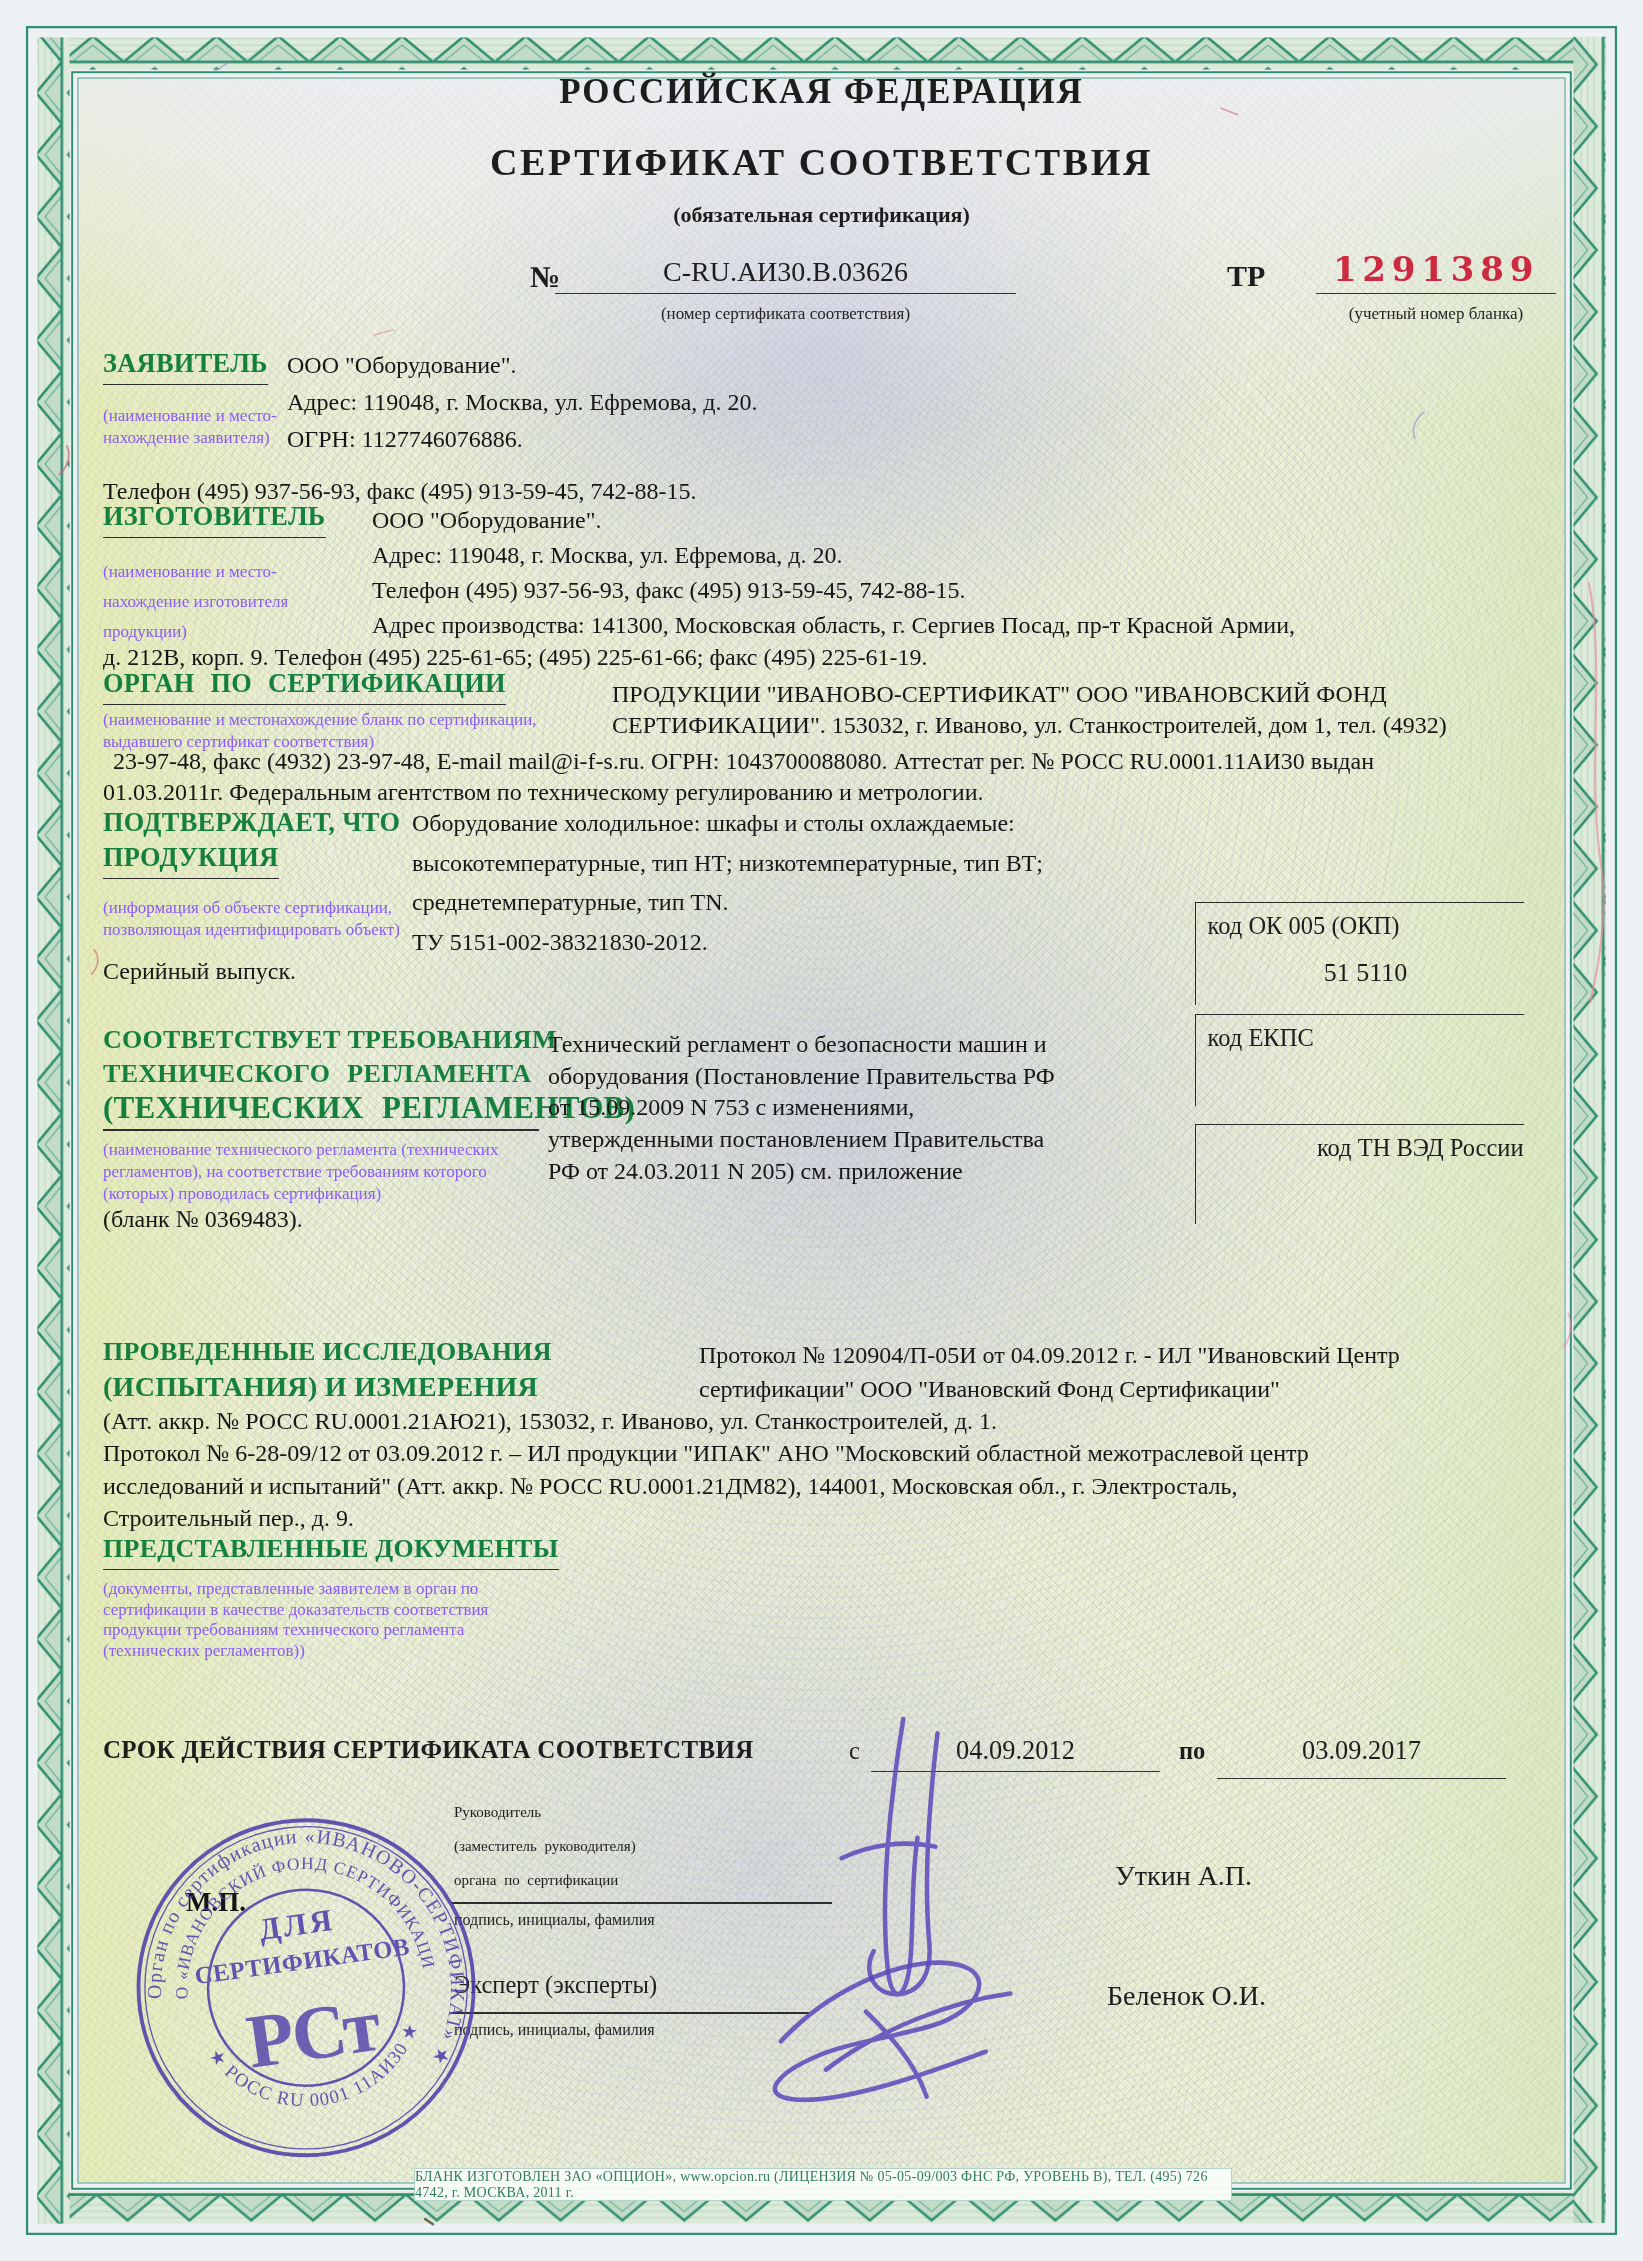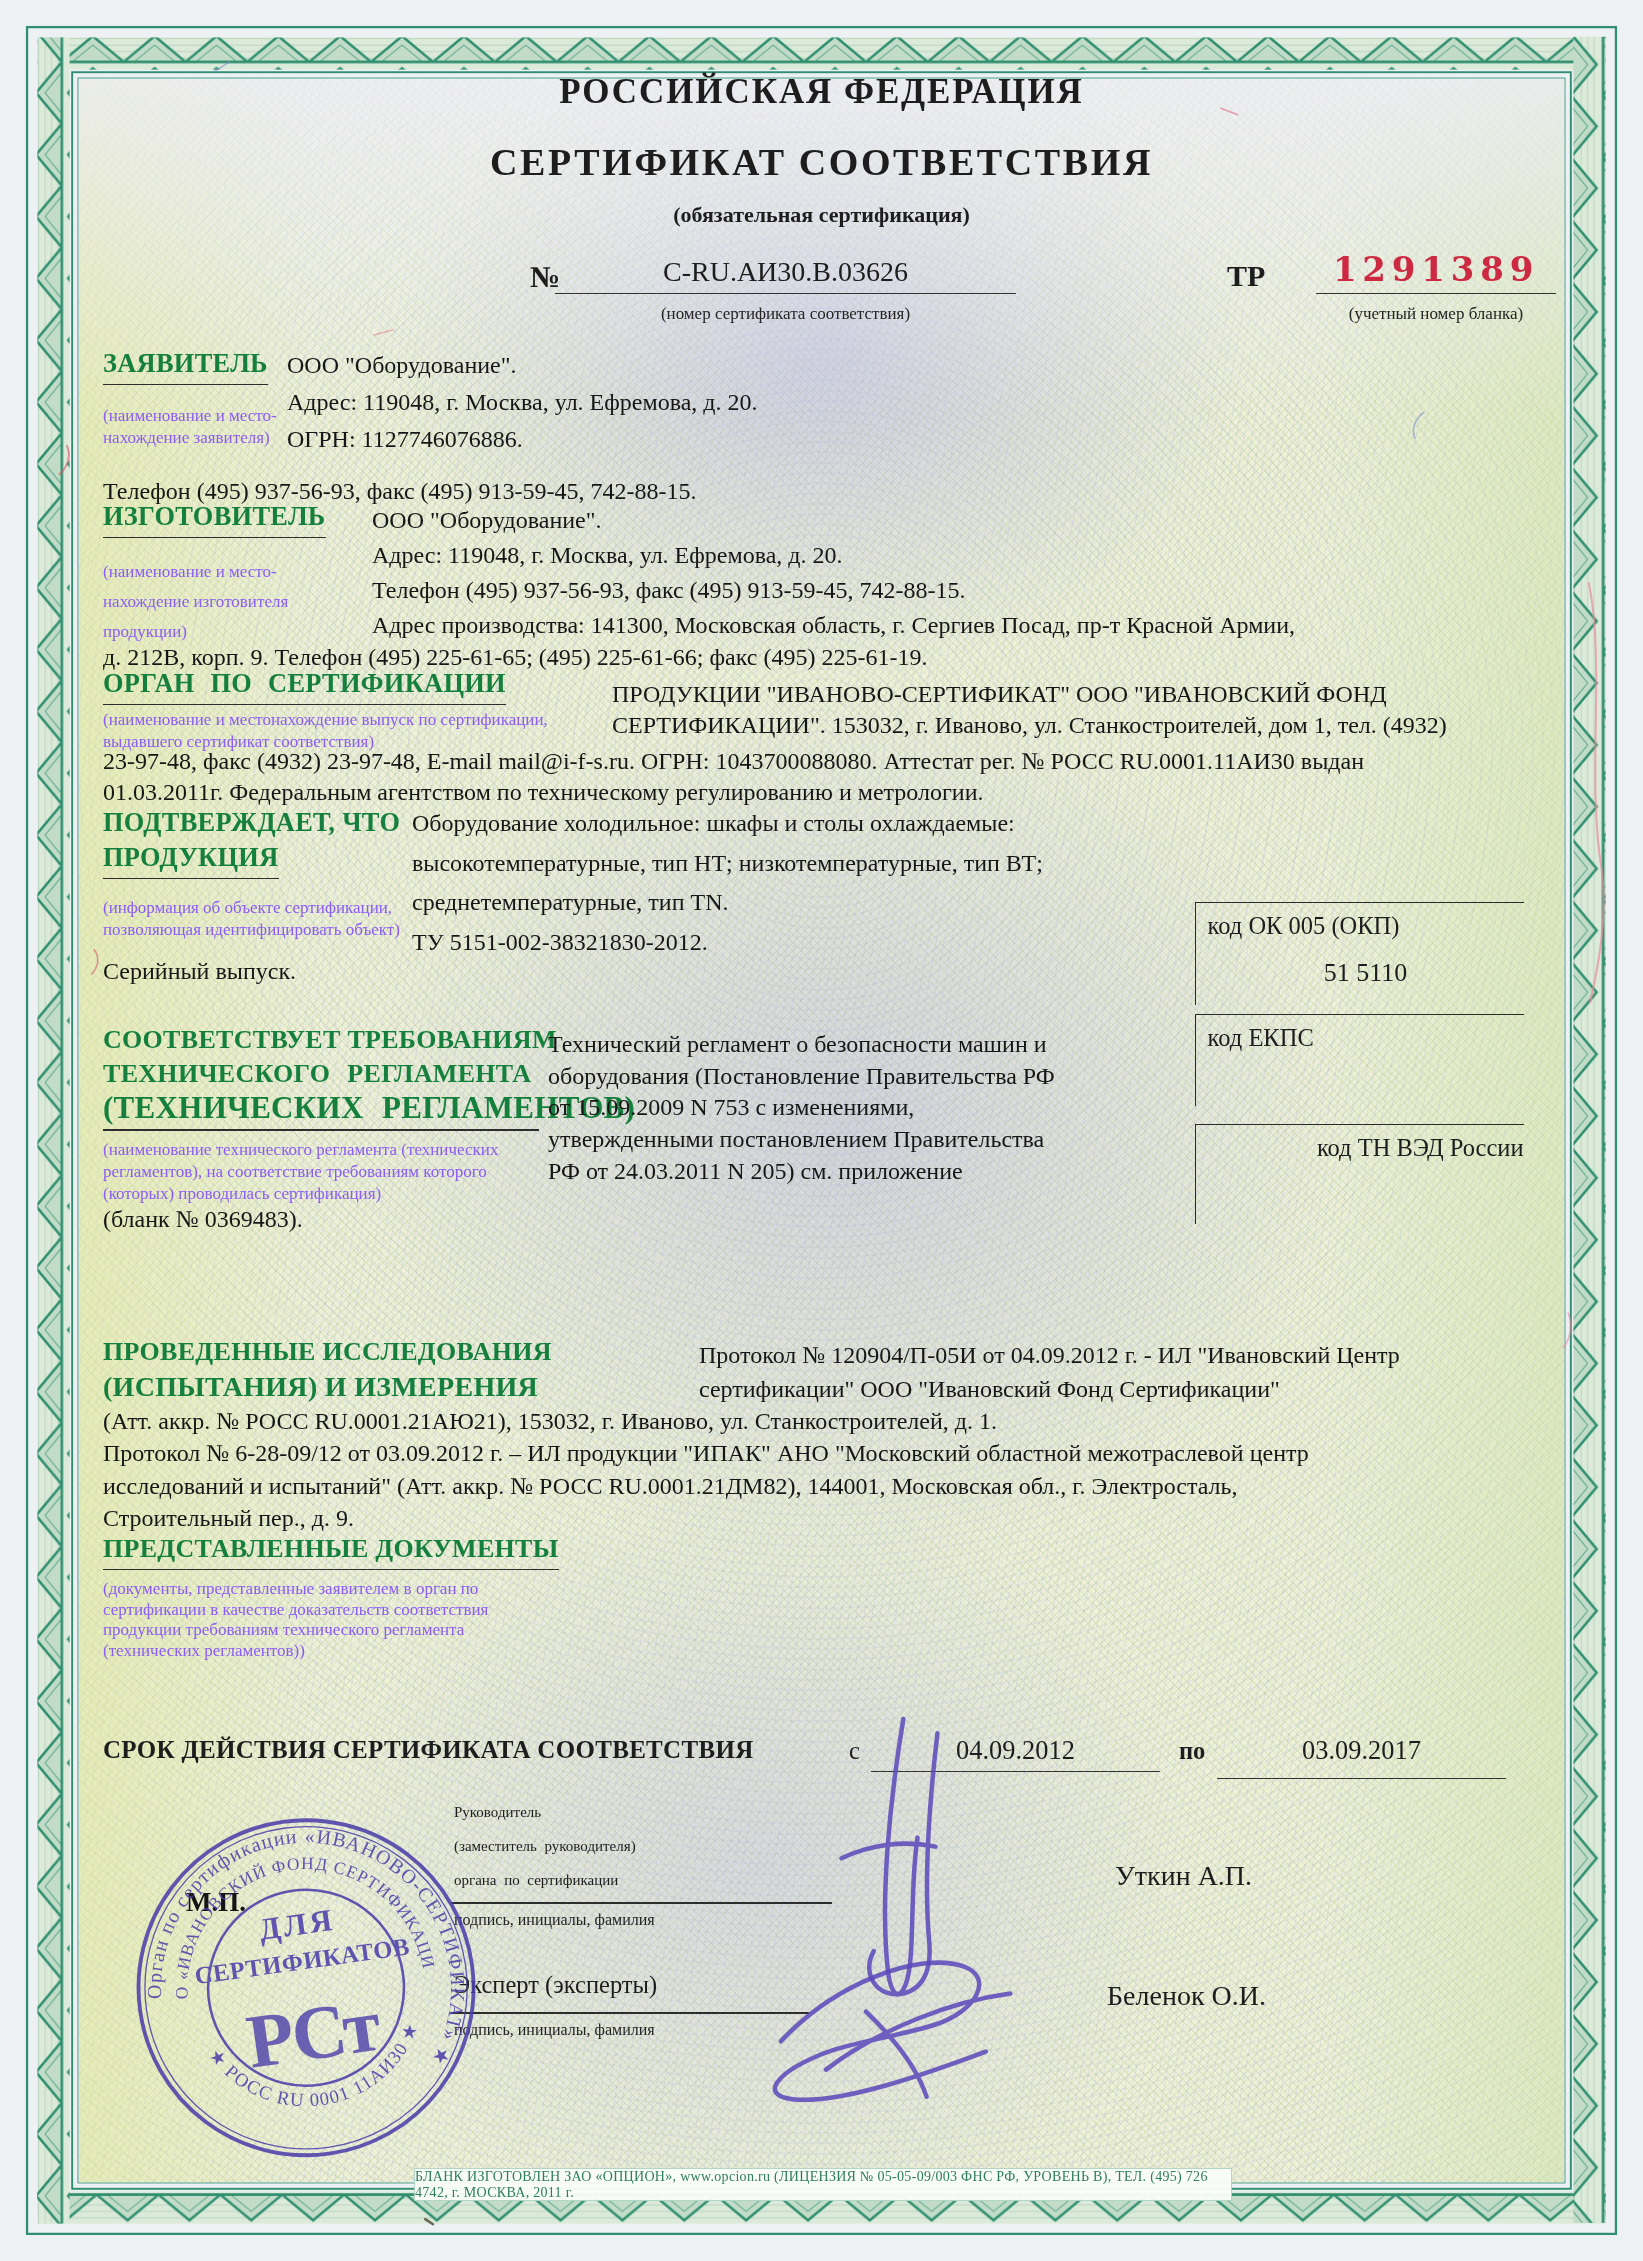--- a/index.html
+++ b/index.html
@@ -109,27 +109,27 @@
     <div class="a cap" style="left:103px;top:557px;width:219px;line-height:1.75;">(наименование и место-нахождение изготовителя продукции)</div>
     <div class="a body-t lines" style="left:372px;top:508px;">
       <div style="margin-bottom:11px;">ООО "Оборудование".</div>
       <div style="margin-bottom:11px;">Адрес: 119048, г. Москва, ул. Ефремова, д. 20.</div>
       <div style="margin-bottom:11px;">Телефон (495) 937-56-93, факс (495) 913-59-45, 742-88-15.</div>
       <div>Адрес производства: 141300, Московская область, г. Сергиев Посад, пр-т Красной Армии,</div>
     </div>
     <div class="a body-t" style="left:103px;top:644px;">д. 212В, корп. 9. Телефон (495) 225-61-65; (495) 225-61-66; факс (495) 225-61-19.</div>
 
     <div class="a sec-title" style="left:103px;top:668px;word-spacing:9px;"><span class="u">ОРГАН ПО СЕРТИФИКАЦИИ</span></div>
-    <div class="a cap" style="left:103px;top:709px;width:496px;">(наименование и местонахождение выпуск по сертификации, выдавшего сертификат соответствия)</div>
+    <div class="a cap" style="left:103px;top:709px;width:496px;">(наименование и местонахождение бланк по сертификации, выдавшего сертификат соответствия)</div>
     <div class="a body-t lines" style="left:612px;top:682px;">
       <div style="margin-bottom:7px;">ПРОДУКЦИИ "ИВАНОВО-СЕРТИФИКАТ" ООО "ИВАНОВСКИЙ ФОНД</div>
       <div>СЕРТИФИКАЦИИ". 153032, г. Иваново, ул. Станкостроителей, дом 1, тел. (4932)</div>
     </div>
     <div class="a body-t lines" style="left:103px;top:749px;">
-      <div style="margin-bottom:7px;">23-97-48, факс (4932) 23-97-48, E-mail mail@i-f-s.ru. ОГРН: 1043700088080. Аттестат рег. № РОСС RU.0001.11АИ30 выдан</div>
+      <div style="margin-bottom:7px;margin-left:10px;">23-97-48, факс (4932) 23-97-48, E-mail mail@i-f-s.ru. ОГРН: 1043700088080. Аттестат рег. № РОСС RU.0001.11АИ30 выдан</div>
       <div>01.03.2011г. Федеральным агентством по техническому регулированию и метрологии.</div>
     </div>
 
     <div class="a sec-title" style="left:103px;top:807px;">ПОДТВЕРЖДАЕТ, ЧТО</div>
     <div class="a sec-title" style="left:103px;top:842px;"><span class="u">ПРОДУКЦИЯ</span></div>
     <div class="a cap" style="left:103px;top:897px;width:309px;">(информация об объекте сертификации, позволяющая идентифицировать объект)</div>
     <div class="a body-t lines" style="left:412px;top:811px;">
       <div style="margin-bottom:15.5px;">Оборудование холодильное: шкафы и столы охлаждаемые:</div>
       <div style="margin-bottom:15.5px;">высокотемпературные, тип НТ; низкотемпературные, тип ВТ;</div>
       <div style="margin-bottom:15.5px;">среднетемпературные, тип TN.</div>

